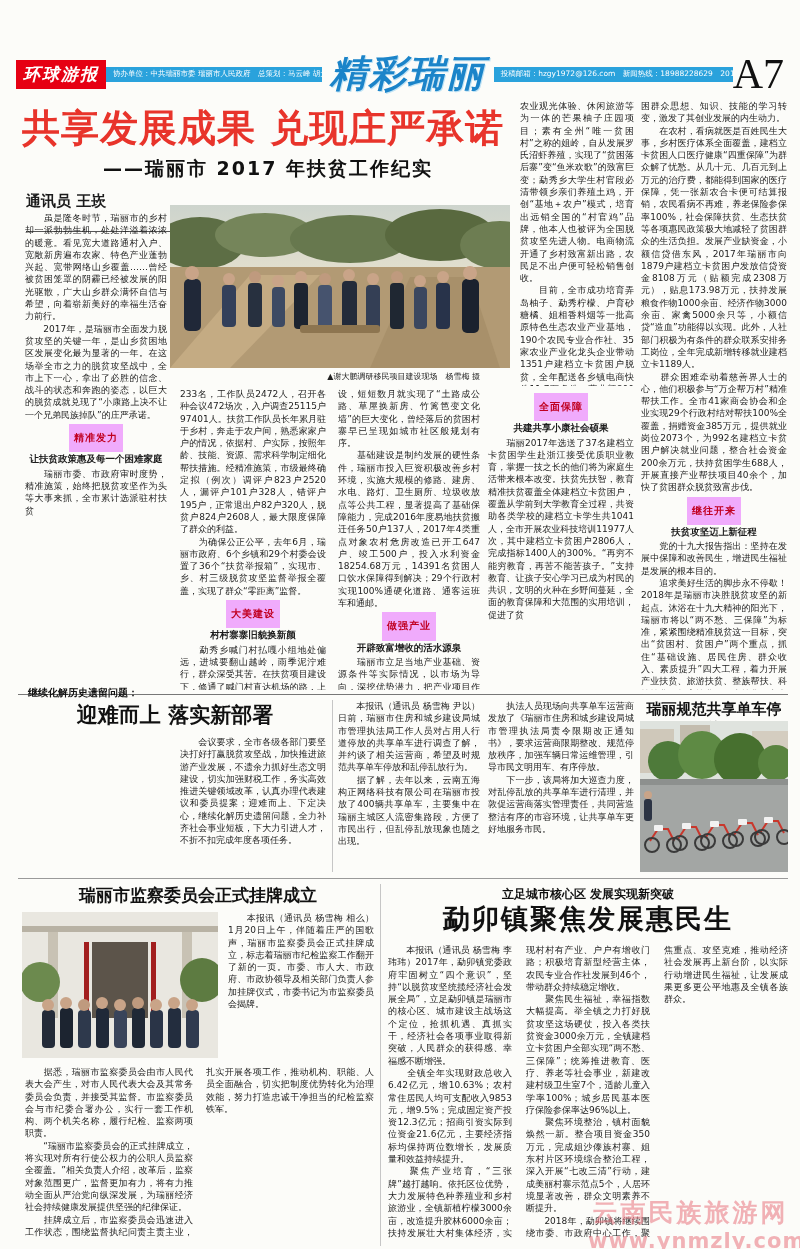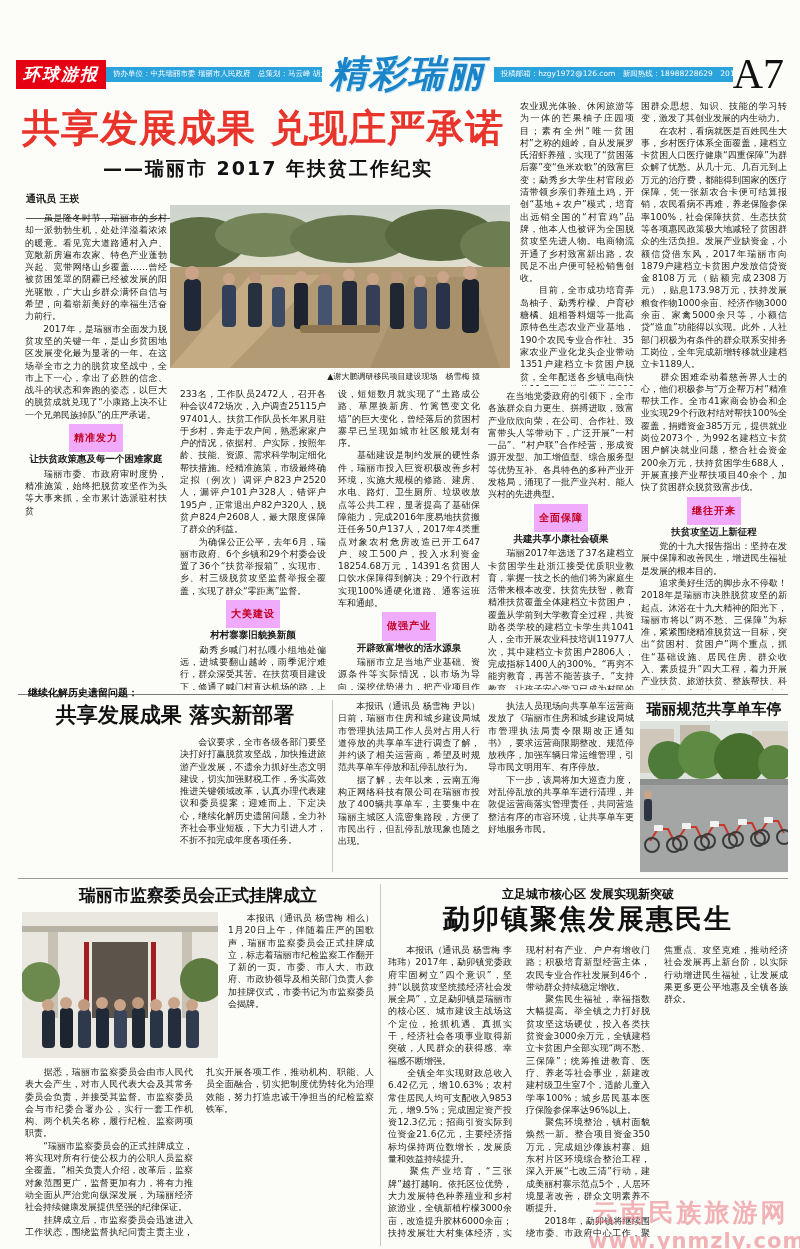--- a/index.html
+++ b/index.html
@@ -17,21 +17,21 @@
 
   
   .txt { position:absolute; font-size:9px; line-height:12.3px; text-align:justify; overflow:hidden; }
   .p { white-space:pre-wrap; }
   .sec-row { text-align:center; margin:3px 0 1px; }
   .sec-tag { background:#f0abfc; color:#c00021; font-weight:bold; font-size:10px; padding:8px 5px; display:inline-block; letter-spacing:1px; }
   .sec-lead { font-weight:bold; text-align:center; margin-bottom:2px; font-size:9.5px; }
 
   .main-headline { position:absolute; left:22px; top:103px; width:492px; color:#e8342b; font-size:38px; font-weight:900; letter-spacing:1px; white-space:nowrap; }
   .main-subhead { position:absolute; left:22px; top:156px; width:492px; text-align:center; color:#111; font-size:19px; font-weight:bold; letter-spacing:2px; white-space:nowrap; }
-  .byline { position:absolute; left:26px; top:192px; width:150px; font-size:10px; font-weight:bold; border-bottom:1px solid #555; padding-bottom:12px; }
+  .byline { position:absolute; left:26px; top:192px; width:150px; font-size:15px; font-weight:bold; border-bottom:1px solid #555; padding-bottom:20px; }
 
   .photo { position:absolute; overflow:hidden; background:#cfcabb; }
   .caption { position:absolute; font-size:8px; color:#222; text-align:right; }
 
   .rule-h { position:absolute; background:#9a9a9a; height:1px; }
   .rule-v { position:absolute; background:#c6c6c6; width:1px; }
 
   .kicker { position:absolute; font-size:10px; font-weight:bold; color:#111; }
   .head2 { position:absolute; font-weight:bold; color:#111; text-align:center; }
 
@@ -130,40 +130,39 @@
     <div class="sec-lead">开辟致富增收的活水源泉</div>
     <div class="p">　　瑞丽市立足当地产业基础、资源条件等实际情况，以市场为导向，深挖优势潜力，把产业项目作为脱贫增收的主要途径，探索多种发展模式和实现形式，户育乡依靠“党建＋企业＋农户”模式争取资金2044万元，实施茶叶、柠檬产业基地建设。</div>
   </div>
 
   <div class="txt" style="left:520px; top:100px; width:114px; height:286px;">
     <div class="p">农业观光体验、休闲旅游等为一体的芒果柚子庄园项目；素有全州“唯一贫困村”之称的姐岭，自从发展罗氏沼虾养殖，实现了“贫困落后寨”变“鱼米欢歌”的致富巨变；勐秀乡大学生村官段必清带领乡亲们养殖土鸡，开创“基地＋农户”模式，培育出远销全国的“村官鸡”品牌，他本人也被评为全国脱贫攻坚先进人物。电商物流开通了乡村致富新出路，农民足不出户便可轻松销售创收。
 　　目前，全市成功培育弄岛柚子、勐秀柠檬、户育砂糖橘、姐相香料烟等一批高原特色生态农业产业基地，190个农民专业合作社、35家农业产业化龙头企业带动1351户建档立卡贫困户脱贫，全年配送各乡镇电商快件11.7万多件，营业额800万余，受益建档立卡贫困户386户1221人。</div>
   </div>
 
   <div class="txt" style="left:488px; top:390px; width:146px; height:300px;">
-    <div class="p">　　在当地党委政府的引领下，全市各族群众自力更生、拼搏进取，致富产业欣欣向荣，在公司、合作社、致富带头人等带动下，广泛开展“一村一品”、“村户联”合作经营，形成资源开发型、加工增值型、综合服务型等优势互补、各具特色的多种产业开发格局，涌现了一批产业兴村、能人兴村的先进典型。</div>
     <div class="sec-row"><span class="sec-tag">全面保障</span></div>
     <div class="sec-lead">共建共享小康社会硕果</div>
     <div class="p">　　瑞丽2017年选送了37名建档立卡贫困学生赴浙江接受优质职业教育，掌握一技之长的他们将为家庭生活带来根本改变。扶贫先扶智，教育精准扶贫覆盖全体建档立卡贫困户，覆盖从学前到大学教育全过程，共资助各类学校的建档立卡学生共1041人，全市开展农业科技培训11977人次，其中建档立卡贫困户2806人，完成指标1400人的300%。“再穷不能穷教育，再苦不能苦孩子。”支持教育、让孩子安心学习已成为村民的共识，文明的火种在乡野间蔓延，全面的教育保障和大范围的实用培训，促进了贫</div>
   </div>
 
   <div class="txt" style="left:641px; top:100px; width:146px; height:590px;">
     <div class="p">困群众思想、知识、技能的学习转变，激发了其创业发展的内生动力。
 　　在农村，看病就医是百姓民生大事，乡村医疗体系全面覆盖，建档立卡贫困人口医疗健康“四重保障”为群众解了忧愁。从几十元、几百元到上万元的治疗费，都能得到国家的医疗保障，凭一张新农合卡便可结算报销，农民看病不再难，养老保险参保率100%，社会保障扶贫、生态扶贫等各项惠民政策极大地减轻了贫困群众的生活负担。发展产业缺资金，小额信贷借东风，2017年瑞丽市向1879户建档立卡贫困户发放信贷资金8108万元（贴额完成2308万元），贴息173.98万元，扶持发展粮食作物1000余亩、经济作物3000余亩、家禽5000余只等，小额信贷“造血”功能得以实现。此外，人社部门积极为有条件的群众联系安排务工岗位，全年完成新增转移就业建档立卡1189人。
 　　群众困难牵动着慈善界人士的心，他们积极参与“万企帮万村”精准帮扶工作。全市41家商会协会和企业实现29个行政村结对帮扶100%全覆盖，捐赠资金385万元，提供就业岗位2073个，为992名建档立卡贫困户解决就业问题，整合社会资金200余万元，扶持贫困学生688人，开展直接产业帮扶项目40余个，加快了贫困群众脱贫致富步伐。</div>
     <div class="sec-row"><span class="sec-tag">继往开来</span></div>
     <div class="sec-lead">扶贫攻坚迈上新征程</div>
     <div class="p">　　党的十九大报告指出：坚持在发展中保障和改善民生，增进民生福祉是发展的根本目的。
 　　追求美好生活的脚步永不停歇！2018年是瑞丽市决胜脱贫攻坚的新起点。沐浴在十九大精神的阳光下，瑞丽市将以“两不愁、三保障”为标准，紧紧围绕精准脱贫这一目标，突出“贫困村、贫困户”两个重点，抓住“基础设施、居民住房、群众收入、素质提升”四大工程，着力开展产业扶贫、旅游扶贫、整族帮扶、科技扶贫、教育扶贫、健康扶贫、电商扶贫、边贸扶贫等系列工作，确保在幼有所育、学有所教、劳有所得、病有所医、老有所养、住有所居、弱有所扶上不断取得新进展。</div>
   </div>
 
   <div class="rule-h" style="left:18px; top:694px; width:770px; background:#777;"></div>
 
   <div class="kicker" style="left:28px; top:686px;">继续化解历史遗留问题：</div>
-  <div class="head2" style="left:25px; top:701px; width:300px; font-size:21px;">共享发展成果 落实新部署</div>
+  <div class="head2" style="left:25px; top:701px; width:300px; font-size:21px;">迎难而上 落实新部署</div>
   <div class="txt" style="left:180px; top:736px; width:146px; height:138px;">
     <div class="p">　　会议要求，全市各级各部门要坚决打好打赢脱贫攻坚战，加快推进旅游产业发展，不遗余力抓好生态文明建设，切实加强财税工作，务实高效推进关键领域改革，认真办理代表建议和委员提案；迎难而上、下定决心，继续化解历史遗留问题，全力补齐社会事业短板，下大力引进人才，不折不扣完成年度各项任务。</div>
   </div>
 
   <div class="rule-v" style="left:332px; top:700px; height:172px;"></div>
 
   <div class="txt" style="left:338px; top:700px; width:142px; height:172px;">
     <div class="p">　　本报讯（通讯员 杨雪梅 尹以）日前，瑞丽市住房和城乡建设局城市管理执法局工作人员对占用人行道停放的共享单车进行调查了解，并约谈了相关运营商，希望及时规范共享单车停放和乱停乱放行为。
 　　据了解，去年以来，云南五海构正网络科技有限公司在瑞丽市投放了400辆共享单车，主要集中在瑞丽主城区人流密集路段，方便了市民出行，但乱停乱放现象也随之出现。</div>
   </div>

